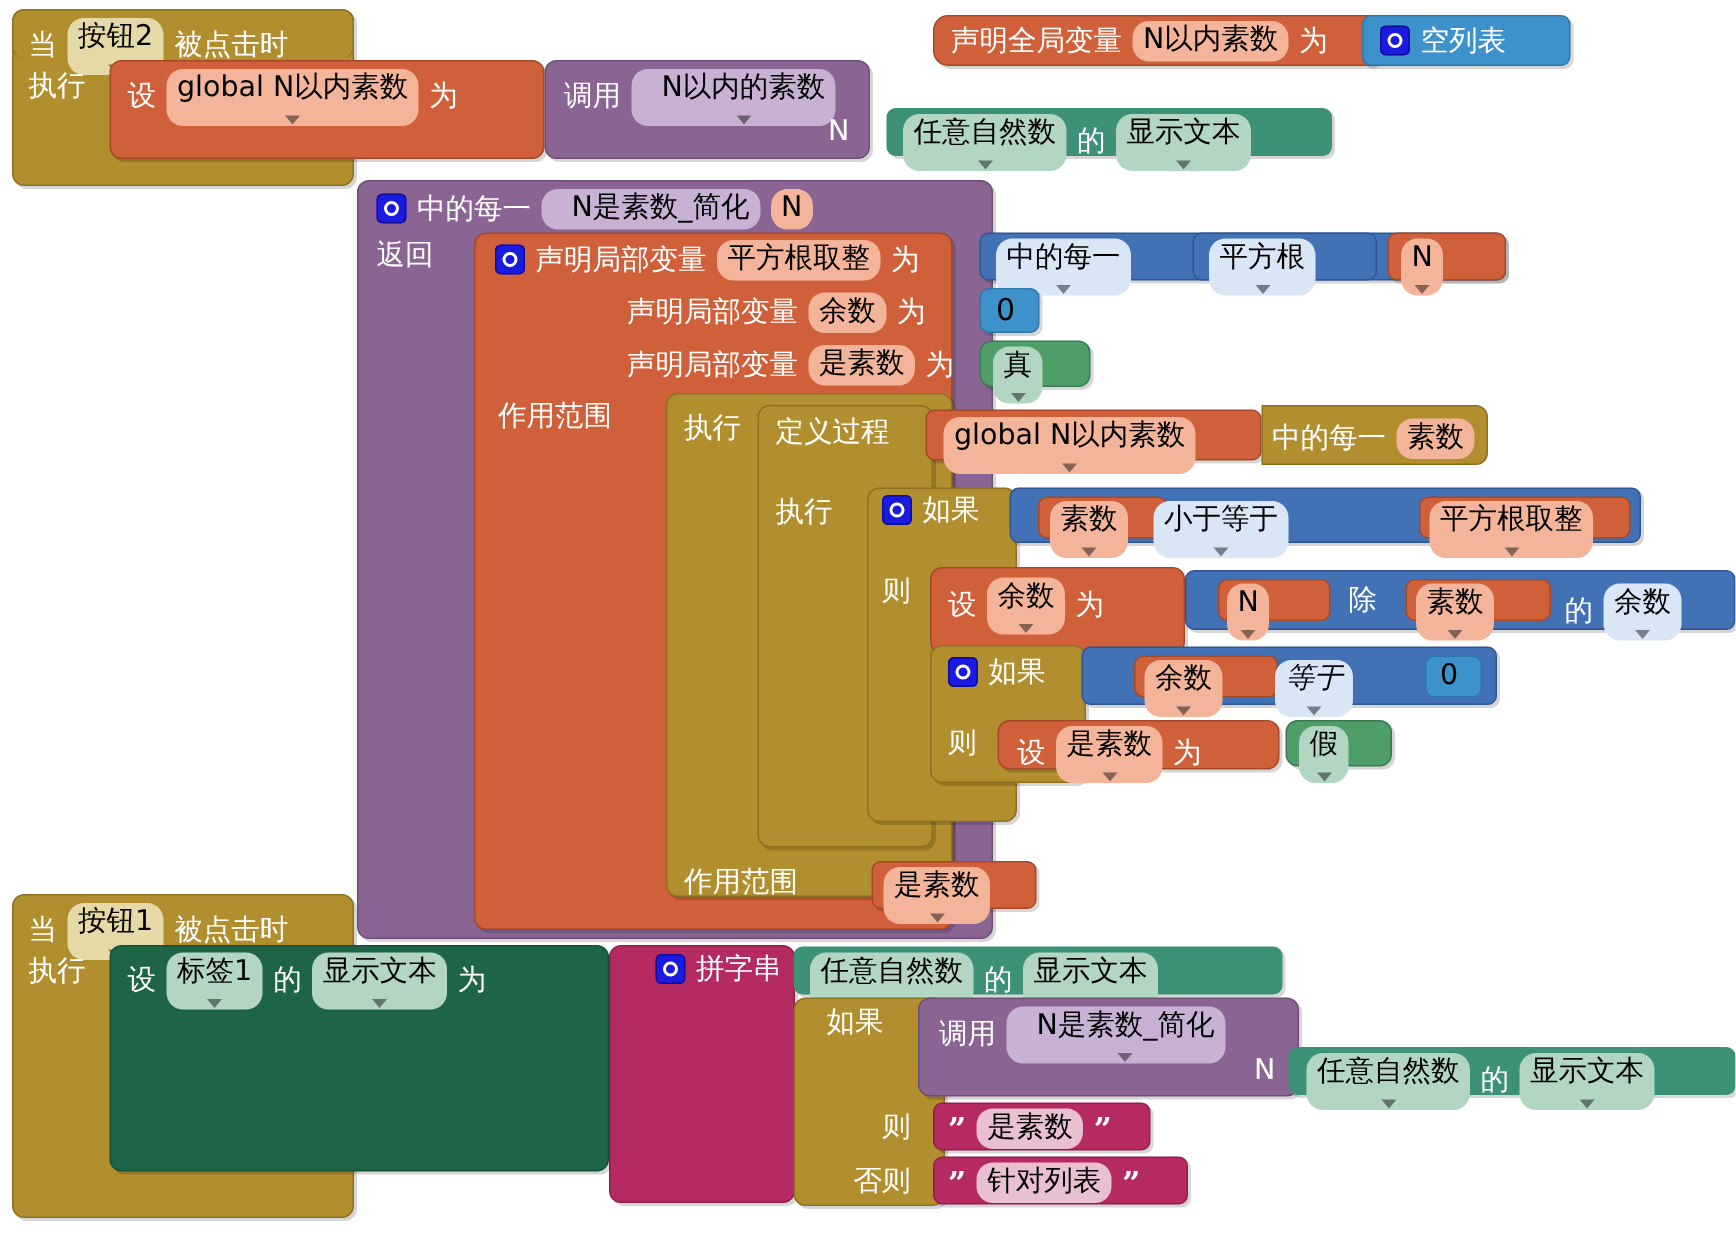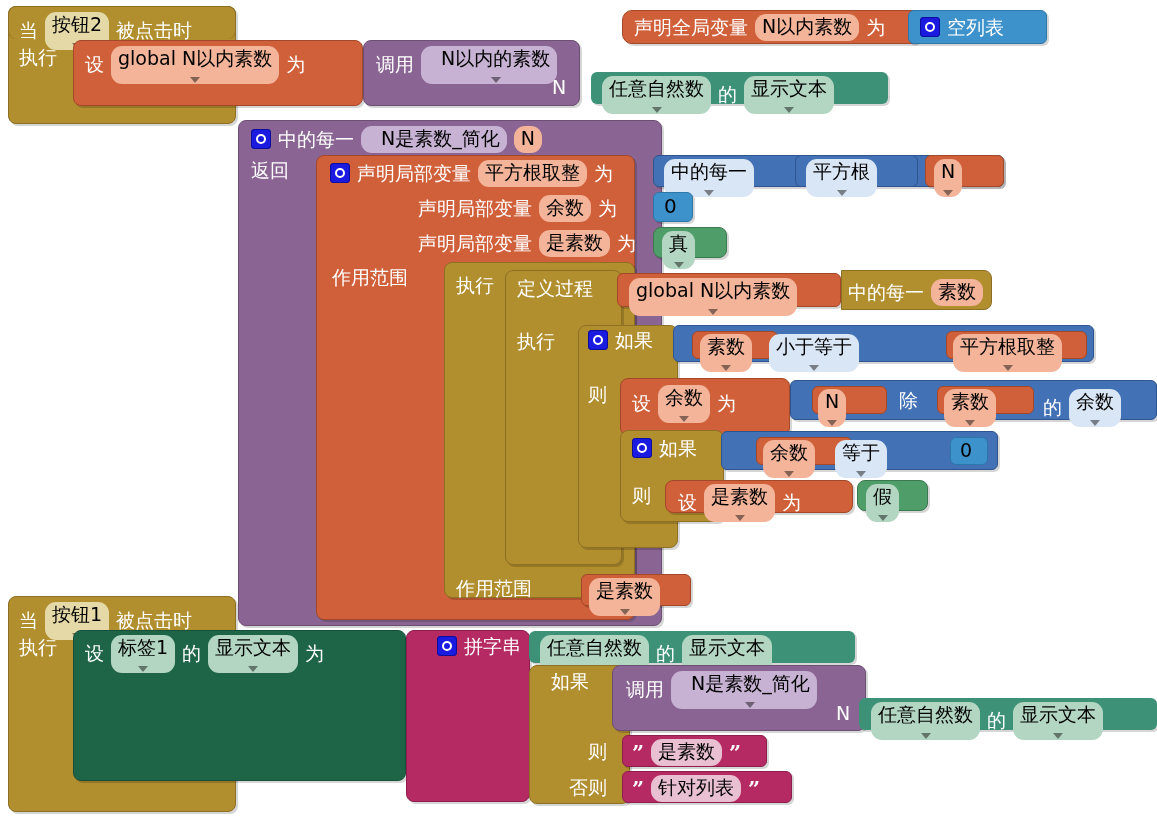--- a/index.html
+++ b/index.html
@@ -295,21 +295,21 @@
   <span class="gear"></span>
   <span class="rowtxt">如果</span>
 </div>
 <div class="blk c-blue c-blue-b r6 shadow" style="left:721px;top:431px;width:277px;height:39px;"></div>
 <div class="blk c-orange c-orange-b r6" style="left:756px;top:437px;width:96px;height:28px;"></div>
 <div class="row" style="left:763px;top:440px;">
   <span class="pill light-orange">
     <span>余数</span>
     <i class="caret"></i>
   </span>
-  <span class="pill pale" style="margin-left:13px;">
+  <span class="pill pale" style="margin-left:28px;font-style:italic;">
     <span>等于</span>
     <i class="caret"></i>
   </span>
 </div>
 <div class="blk c-lblue c-lblue-b r6" style="left:950px;top:437px;width:38px;height:28px;"></div>
 <div class="rowtxt dark" style="position:absolute;left:960px;top:441px;font-size:19px;">0</div>
 
 <div class="rowtxt" style="position:absolute;left:632px;top:486px;">则</div>
 
 <div class="blk c-orange c-orange-b r8 shadow" style="left:665px;top:480px;width:188px;height:33px;"></div>

